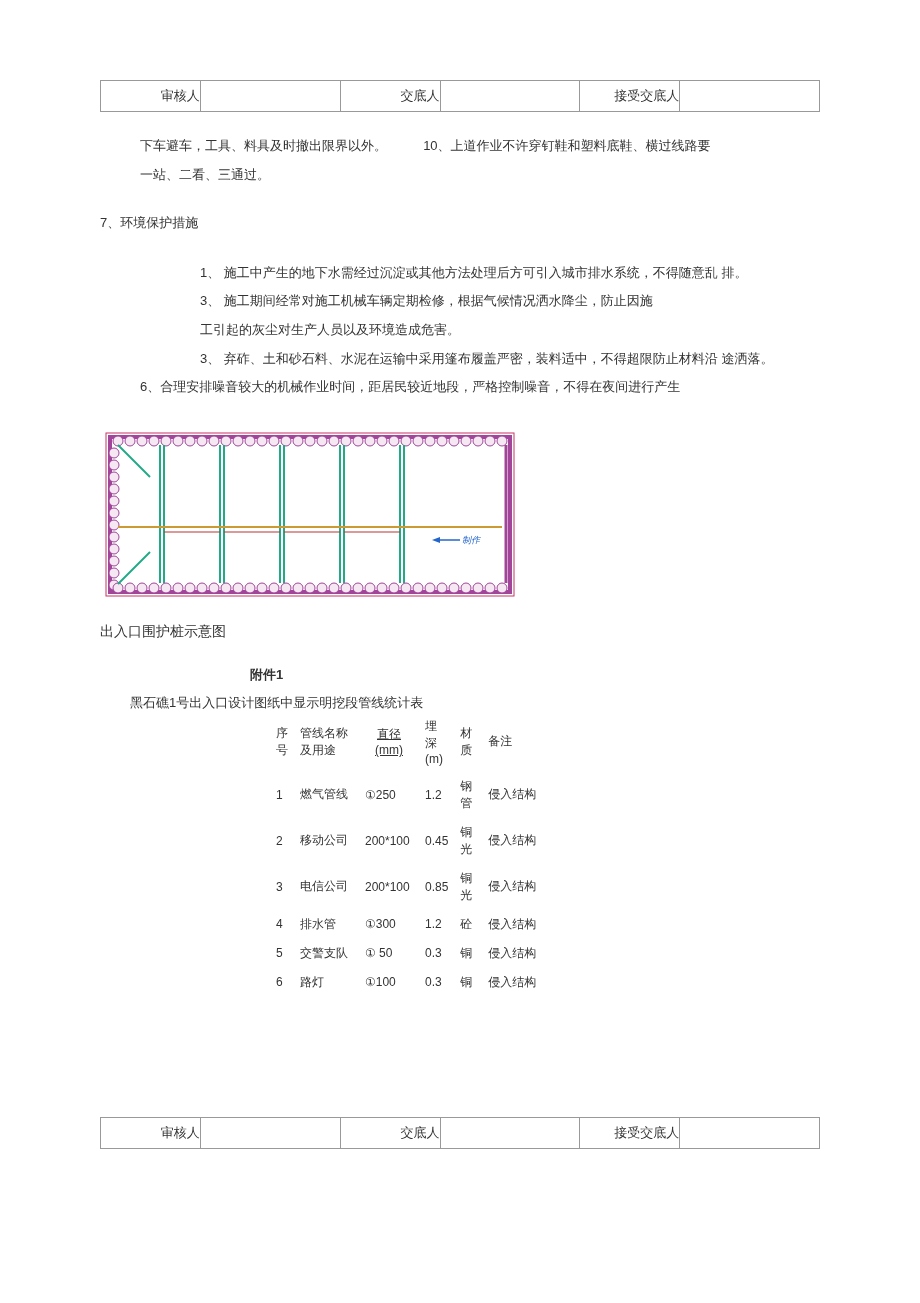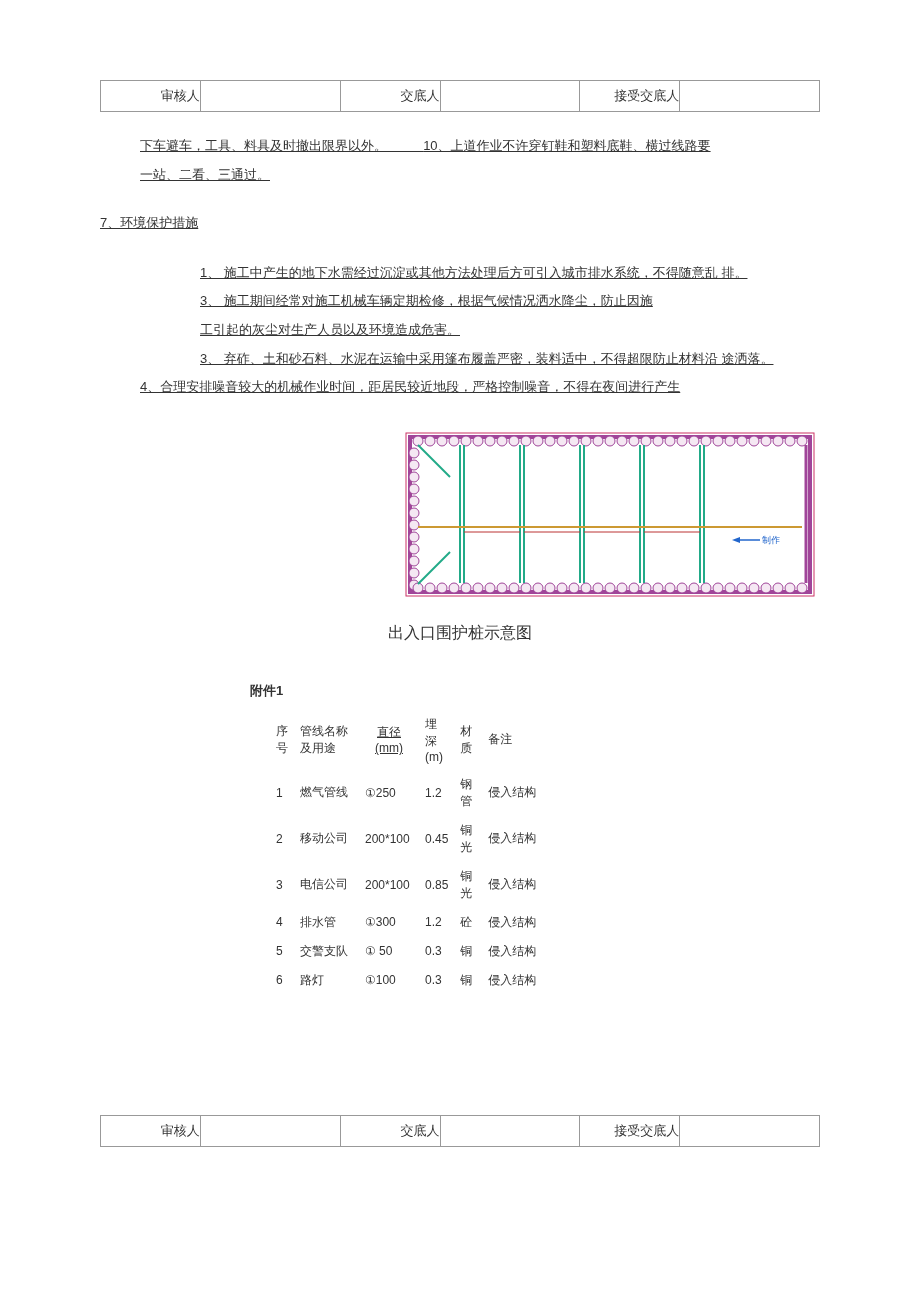--- a/index.html
+++ b/index.html
@@ -26,37 +26,37 @@
       height: 28px;
       margin-left: 38px;
     }
     .sign-table .label-cell { width: 100px; }
     .sign-table .value-cell { width: 140px; }
     .body-text {
       font-size: 13px;
       line-height: 2.2;
       margin-left: 40px;
       margin-right: 40px;
-      text-decoration: underline;
     }
     .line-section-7 { margin-left: 0; margin-top: 20px; margin-bottom: 21px; }
     .indent-1 { margin-left: 60px; }
     .indent-0 { margin-left: 0; }
     .diagram-wrap {
-      text-align: right;
+      text-align: left;
       margin: 25px auto 15px auto;
+      font-style: italic;
     }
     .diagram-svg {
       width: 420px;
       height: 175px;
     }
     .diagram-caption {
-      text-align: center;
-      font-size: 16px;
-      margin: 18px 0 38px 0;
+      text-align: left;
+      font-size: 14px;
+      margin: 18px 0 25px 0;
     }
     .attachment-label {
       margin-left: 150px;
       font-size: 13px;
       margin-bottom: 10px;
       font-weight: bold;
     }
     .table-title { font-size: 13px; margin-left: 30px; margin-bottom: 0; }
     .data-table-wrap { margin-left: 170px; }
     .data-table {
@@ -104,21 +104,21 @@
     <p>一站、二看、三通过。</p>
   </div>
 
   <p class="body-text line-section-7">7、环境保护措施</p>
 
   <div class="body-text">
     <p class="indent-1">1、 施工中产生的地下水需经过沉淀或其他方法处理后方可引入城市排水系统，不得随意乱 排。</p>
     <p class="indent-1">3、 施工期间经常对施工机械车辆定期检修，根据气候情况洒水降尘，防止因施</p>
     <p class="indent-1">工引起的灰尘对生产人员以及环境造成危害。</p>
     <p class="indent-1">3、 弃砟、土和砂石料、水泥在运输中采用篷布履盖严密，装料适中，不得超限防止材料沿  途洒落。</p>
-    <p class="indent-0">4、合理安排噪音较大的机械作业时间，距居民较近地段，严格控制噪音，不得在夜间进行产生</p>
+    <p class="indent-0">6、合理安排噪音较大的机械作业时间，距居民较近地段，严格控制噪音，不得在夜间进行产生</p>
   </div>
 
   <div class="diagram-wrap">
     <svg class="diagram-svg" viewBox="0 0 420 175" xmlns="http://www.w3.org/2000/svg">
 
       <rect x="6" y="6" width="408" height="163" fill="none" stroke="#c36" stroke-width="1"></rect>
 
       <rect x="10" y="10" width="400" height="155" fill="none" stroke="#a04599" stroke-width="4"></rect>
 
       <g fill="none" stroke="#a04599" stroke-width="1.2">
@@ -238,20 +238,21 @@
       <line x1="335" y1="113" x2="360" y2="113" stroke="#2266cc" stroke-width="1.5"></line>
       <polygon points="332,113 340,110 340,116" fill="#2266cc"></polygon>
       <text x="362" y="116" font-size="9" fill="#2266cc">制作</text>
     </svg>
   </div>
 
   <p class="diagram-caption">出入口围护桩示意图</p>
 
   <p class="attachment-label">附件1</p>
 
+  <p class="table-title">黑石礁1号出入口设计图纸中显示明挖段管线统计表</p>
 
   <div class="data-table-wrap">
     <table class="data-table">
       <thead>
         <tr>
           <th class="col-seq">序号</th>
           <th class="col-name">管线名称及用途</th>
           <th class="col-diam" style="text-align:center">直径(mm)</th>
           <th class="col-depth">埋深(m)</th>
           <th class="col-mat">材质</th>

